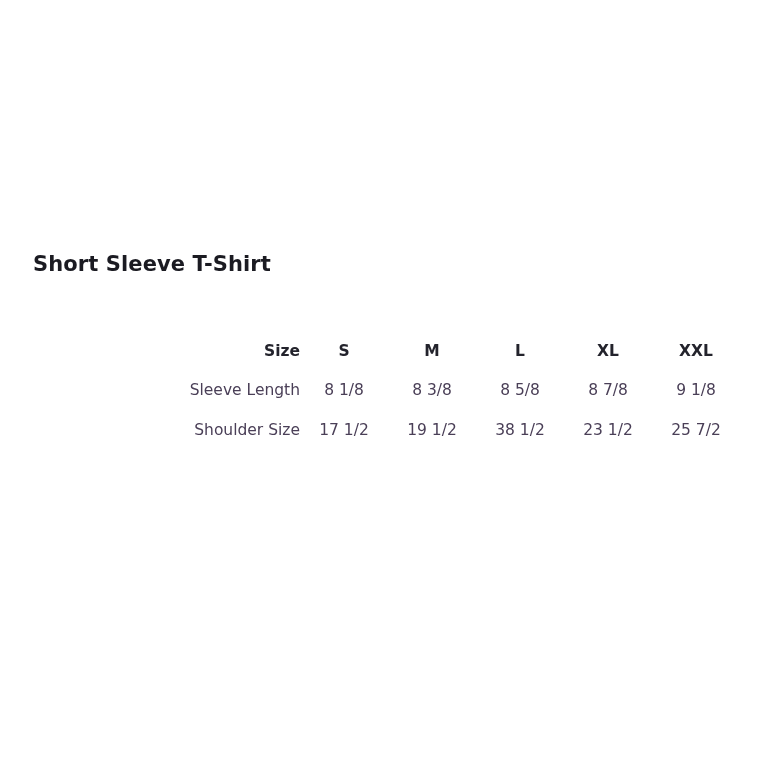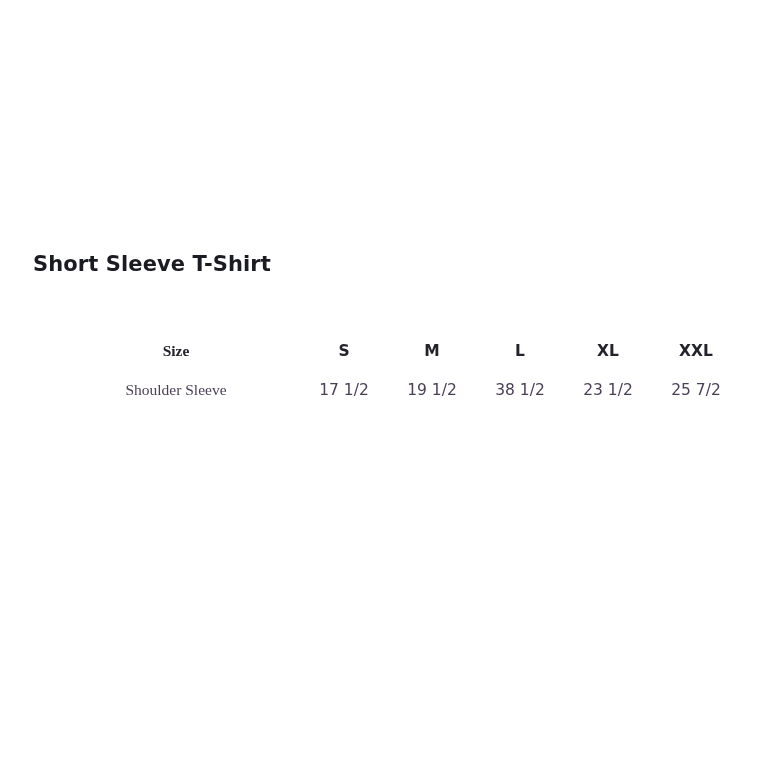--- a/index.html
+++ b/index.html
@@ -51,23 +51,22 @@
     font-weight: bold;
     color: #23232c;
   }
   .size-table tbody td {
     height: 40px;
     font-size: 15.5px;
     color: #4a3f57;
   }
   .col-label {
     width: 248px;
-    text-align: center;
+    text-align: right;
     padding-left: 8px !important;
-    font-family: Liberation Serif, serif;
   }
   .col-val {
     width: 88px;
     text-align: center;
   }
   .row-tall td {
     height: 60px !important;
     line-height: 29px;
   }
   .stack {
@@ -90,23 +89,31 @@
         <th class="col-val">M</th>
         <th class="col-val">L</th>
         <th class="col-val">XL</th>
         <th class="col-val">XXL</th>
       </tr>
     </thead>
     <tbody>
 
 
 
+      <tr>
+        <td class="col-label">Sleeve Length</td>
+        <td class="col-val">8 1/8</td>
+        <td class="col-val">8 3/8</td>
+        <td class="col-val">8 5/8</td>
+        <td class="col-val">8 7/8</td>
+        <td class="col-val">9 1/8</td>
+      </tr>
 
       <tr>
-        <td class="col-label">Shoulder Sleeve</td>
+        <td class="col-label">Shoulder Size</td>
         <td class="col-val">17 1/2</td>
         <td class="col-val">19 1/2</td>
         <td class="col-val">38 1/2</td>
         <td class="col-val">23 1/2</td>
         <td class="col-val">25 7/2</td>
       </tr>
 
     </tbody>
   </table>
 

